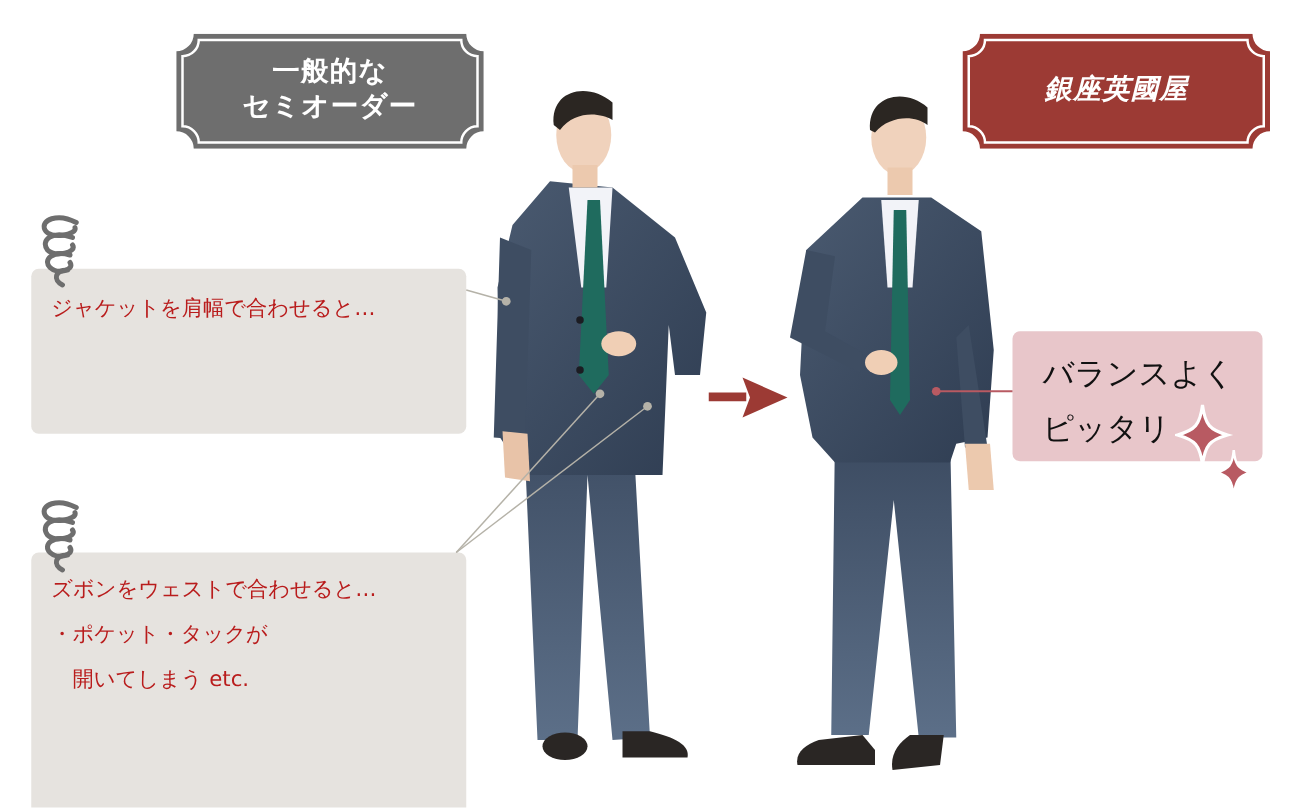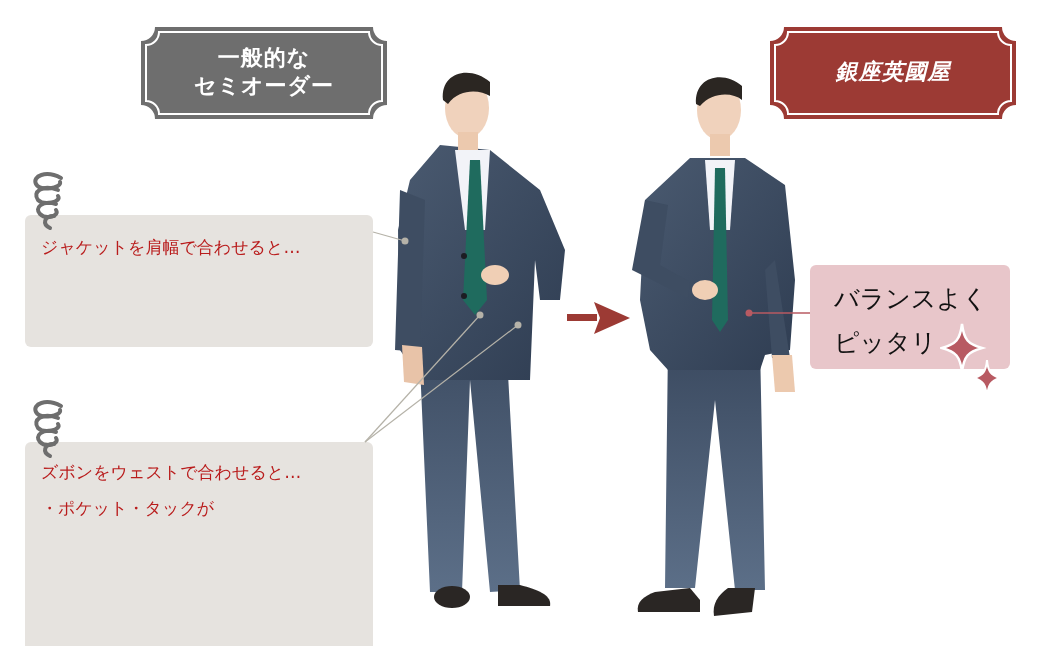--- a/index.html
+++ b/index.html
@@ -44,20 +44,21 @@
     <path d="M33,8 C18,0 4,6 8,14 C12,22 34,18 32,12"></path>
     <path d="M30,20 C14,14 4,22 10,30 C16,36 34,32 30,26"></path>
     <path d="M28,34 C14,30 6,38 12,44 C18,50 32,46 28,40"></path>
     <path d="M26,46 C16,46 14,54 22,58"></path>
   </g>
 </svg>
 
 <div class="note" style="left:25px;top:442px;width:348px;height:210px;padding-top:12px;">
   <span class="note-line">ズボンをウェストで合わせると…</span>
   <span class="note-line">・ポケット・タックが</span>
+  <span class="note-line">　開いてしまう etc.</span>
 </div>
 <svg class="abs" style="left:28px;top:398px;" width="40" height="65">
   <g fill="none" stroke="#6e6e6e" stroke-width="4" stroke-linecap="round">
     <path d="M33,8 C18,0 4,6 8,14 C12,22 34,18 32,12"></path>
     <path d="M30,20 C14,14 4,22 10,30 C16,36 34,32 30,26"></path>
     <path d="M28,34 C14,30 6,38 12,44 C18,50 32,46 28,40"></path>
     <path d="M26,46 C16,46 14,54 22,58"></path>
   </g>
 </svg>
 

